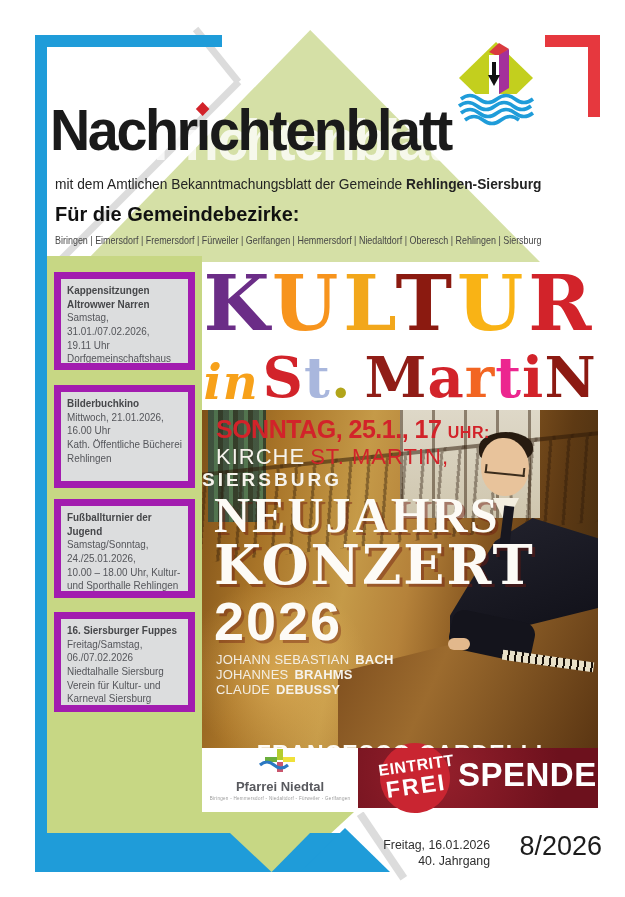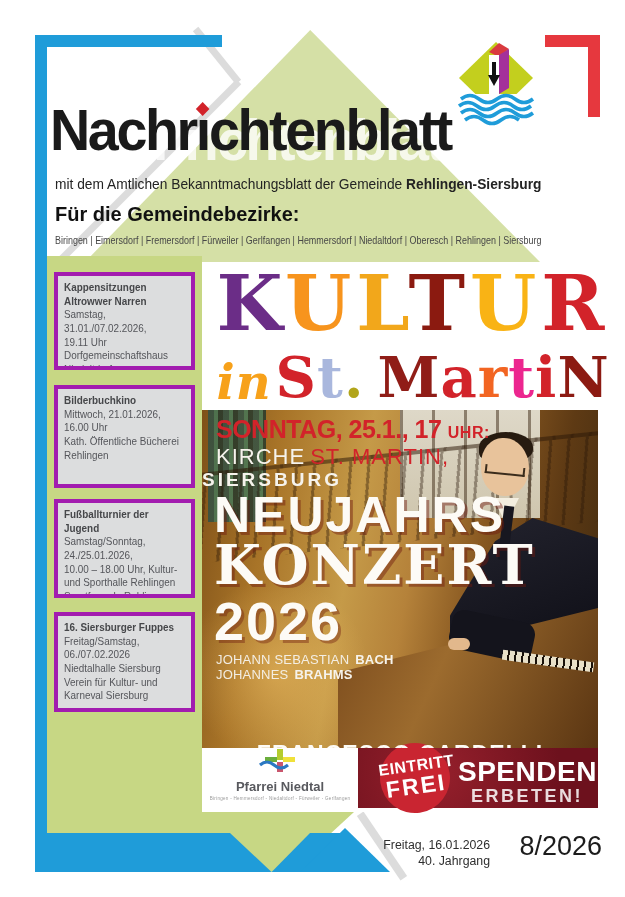--- a/index.html
+++ b/index.html
@@ -38,21 +38,21 @@
   .subtitle b{font-weight:bold;}
   .districts-h{left:55px;top:203px;font-size:20px;font-weight:bold;color:#111;z-index:5;}
   .districts{left:55px;top:234px;font-size:11.2px;color:#474747;white-space:nowrap;
       transform:scaleX(0.8);transform-origin:left top;z-index:5;}
 
   
   .logo{left:455px;top:40px;z-index:5;}
 
   
   .sidebar{left:47px;top:256px;width:155px;height:577px;background:#c7d784;z-index:3;}
-  .ebox{position:absolute;left:7px;width:141px;background:#dcddde;border:4px solid #a21caf;
+  .ebox{position:absolute;left:7px;width:141px;background:#dcddde;border:7px solid #a21caf;
         box-sizing:border-box;padding:5px 6px;overflow:hidden;}
   .ebox .t,.ebox .b{white-space:pre;transform:scaleX(0.9);transform-origin:left top;width:112%;
         font-size:11px;line-height:1.24;}
   .ebox .t{font-weight:bold;color:#46474a;white-space:pre-line;}
   .ebox .b{color:#54555a;white-space:pre-line;}
   .e1{top:16px;height:98px;} .e2{top:129px;height:103px;} .e3{top:243px;height:99px;}
   .e4{top:356px;height:100px;}
 
   
   .green-foot{left:202px;top:812px;width:152px;height:21px;background:#c7d784;
@@ -62,21 +62,21 @@
   .blue-tri{left:300px;top:828px;width:90px;height:44px;background:#1f9cd9;
       clip-path:polygon(0 100%,50% 0,100% 100%);z-index:3;}
 
   
   .foot-date{left:350px;top:838px;width:140px;text-align:right;font-size:12.3px;
       color:#2e2e2e;line-height:1.3;z-index:5;}
   .foot-issue{left:512px;top:831px;width:90px;text-align:right;font-size:27px;
       color:#1c1c1c;z-index:5;}
 
   
-  .poster{left:202px;top:262px;width:396px;height:550px;background:#fff;z-index:3;padding-left:26px;}
+  .poster{left:202px;top:262px;width:396px;height:550px;background:#fff;z-index:3;}
   .kultur{position:absolute;left:0;top:2px;width:100%;text-align:center;
       font-family:"DejaVu Serif", serif;font-weight:bold;font-size:76px;line-height:80px;
       letter-spacing:5px;white-space:nowrap;}
   .stmartin{position:absolute;left:0;top:84px;width:100%;text-align:center;
       font-family:"DejaVu Serif", serif;font-weight:bold;font-size:56px;line-height:62px;
       letter-spacing:1px;white-space:nowrap;}
   .stmartin .in{font-style:italic;font-weight:bold;font-size:48px;color:#f7a11a;
       margin-right:4px;position:relative;top:2px;}
   .sp{display:inline-block;width:13px;}
 
@@ -119,21 +119,21 @@
   .keys{position:absolute;left:300px;top:246px;width:92px;height:10px;transform:rotate(8deg);
       background:repeating-linear-gradient(90deg,#e8e0c8 0 5px,#1a120a 5px 7px);}
 
   
   .ph{position:absolute;z-index:10;white-space:nowrap;}
   .dateline{left:14px;top:5px;font-size:25px;font-weight:bold;color:#d2232a;letter-spacing:-0.5px;}
   .dateline .small{font-size:16px;letter-spacing:.5px;}
   .venue{left:14px;top:34px;font-size:22px;font-weight:normal;letter-spacing:1px;}
   .venue .w{color:#f6f3ec;} .venue .r{color:#d2232a;margin-left:5px;}
   .city{left:0;top:59px;font-size:19px;font-weight:bold;color:#f6f3ec;letter-spacing:3px;}
-  .nj{left:12px;top:80px;font-family:Liberation Sans, sans-serif;font-weight:bold;font-size:50px;
+  .nj{left:12px;top:80px;font-family:Liberation Serif, serif;font-weight:bold;font-size:50px;
       line-height:1;color:#fdfbf6;letter-spacing:2px;text-shadow:3px 3px 0 rgba(110,25,15,.45);}
   .kz{left:12px;top:128px;font-family:"DejaVu Serif", serif;font-weight:bold;font-size:54px;
       line-height:1;color:#fdfbf6;letter-spacing:2px;text-shadow:3px 3px 0 rgba(110,25,15,.45);}
   .yr{left:12px;top:180px;font-size:54px;font-weight:bold;color:#fdfbf6;letter-spacing:2px;
       text-shadow:3px 3px 0 rgba(110,25,15,.4);}
   .comp{left:14px;top:242px;font-size:13px;line-height:1.17;color:#f6f3ec;letter-spacing:.2px;}
   .comp .c-first{font-weight:normal;opacity:.95;margin-right:6px;}
   .comp .c-last{font-weight:bold;}
   .withline{left:0;top:314px;width:100%;text-align:left;font-size:16px;color:#f6f3ec;
       letter-spacing:1.5px;margin-top:36px;}
@@ -145,21 +145,21 @@
       text-align:center;}
   .orgname{font-size:13px;font-weight:bold;color:#58595e;margin-top:1px;}
   .orgtowns{font-size:4.5px;color:#9a9a9a;letter-spacing:.3px;margin-top:2px;}
   .freebox{position:absolute;left:156px;top:486px;width:240px;height:60px;overflow:visible;
       background:radial-gradient(circle at 32% 40%,#96202c,#6d111d 75%);}
   .circle{position:absolute;left:22px;top:-5px;width:70px;height:70px;border-radius:50%;
       background:#c92531;color:#fff;text-align:center;transform:rotate(-8deg);z-index:2;}
   .circle .l1{font-size:16px;font-weight:bold;margin-top:14px;letter-spacing:.5px;}
   .circle .l2{font-size:23px;font-weight:bold;letter-spacing:2px;margin-top:-2px;}
   .donate{position:absolute;left:100px;top:8px;width:138px;text-align:center;color:#fff;}
-  .donate .l1{font-size:28px;font-weight:bold;letter-spacing:.5px;}
+  .donate .l1{font-size:33px;font-weight:bold;letter-spacing:.5px;}
   .donate .l2{font-size:18px;font-weight:bold;color:rgba(255,255,255,.85);letter-spacing:2.5px;
       margin-top:-2px;}
 </style>
 </head>
 <body>
 
 <div class="page">
 
   <div class="abs blue-left"></div>
   <div class="abs blue-top"></div>
@@ -251,20 +251,21 @@
 
       <div class="ph dateline"><span>SONNTAG, 25.1., 17 </span><span class="small">UHR:</span></div>
       <div class="ph venue"><span class="w">KIRCHE</span><span class="r">ST. MARTIN,</span></div>
       <div class="ph city">SIERSBURG</div>
       <div class="ph nj">NEUJAHRS</div>
       <div class="ph kz">KONZERT</div>
       <div class="ph yr">2026</div>
       <div class="ph comp">
         <div><span class="c-first">JOHANN SEBASTIAN</span><span class="c-last">BACH</span></div>
         <div><span class="c-first">JOHANNES</span><span class="c-last">BRAHMS</span></div>
+        <div><span class="c-first">CLAUDE</span><span class="c-last">DEBUSSY</span></div>
       </div>
       <div class="ph withline">MIT DEM ORGELVIRTUOSEN</div>
       <div class="ph artist">FRANCESCO CARDELLI</div>
     </div>
 
     <div class="orgbox">
       <svg width="44" height="26" viewBox="0 0 44 26">
         <rect x="19" y="1" width="6" height="11" fill="#b5cc2e"></rect>
         <rect x="25" y="9" width="12" height="5" fill="#f0e13a"></rect>
         <rect x="7" y="9" width="12" height="5" fill="#6bae3c"></rect>
@@ -274,21 +275,20 @@
       <div class="orgname">Pfarrei Niedtal</div>
       <div class="orgtowns">Biringen - Hemmersdorf - Niedaltdorf - Fürweiler - Gerlfangen</div>
     </div>
     <div class="freebox">
       <div class="circle">
         <div class="l1">EINTRITT</div>
         <div class="l2">FREI</div>
       </div>
       <div class="donate">
         <div class="l1">SPENDEN</div>
-        <div class="l2">ERBETEN!</div>
       </div>
     </div>
   </div>
 
   <div class="abs green-foot"></div>
   <div class="abs green-v"></div>
   <div class="abs blue-tri"></div>
   <div class="abs gray-band gb3"></div>
 
   <div class="abs foot-date">

